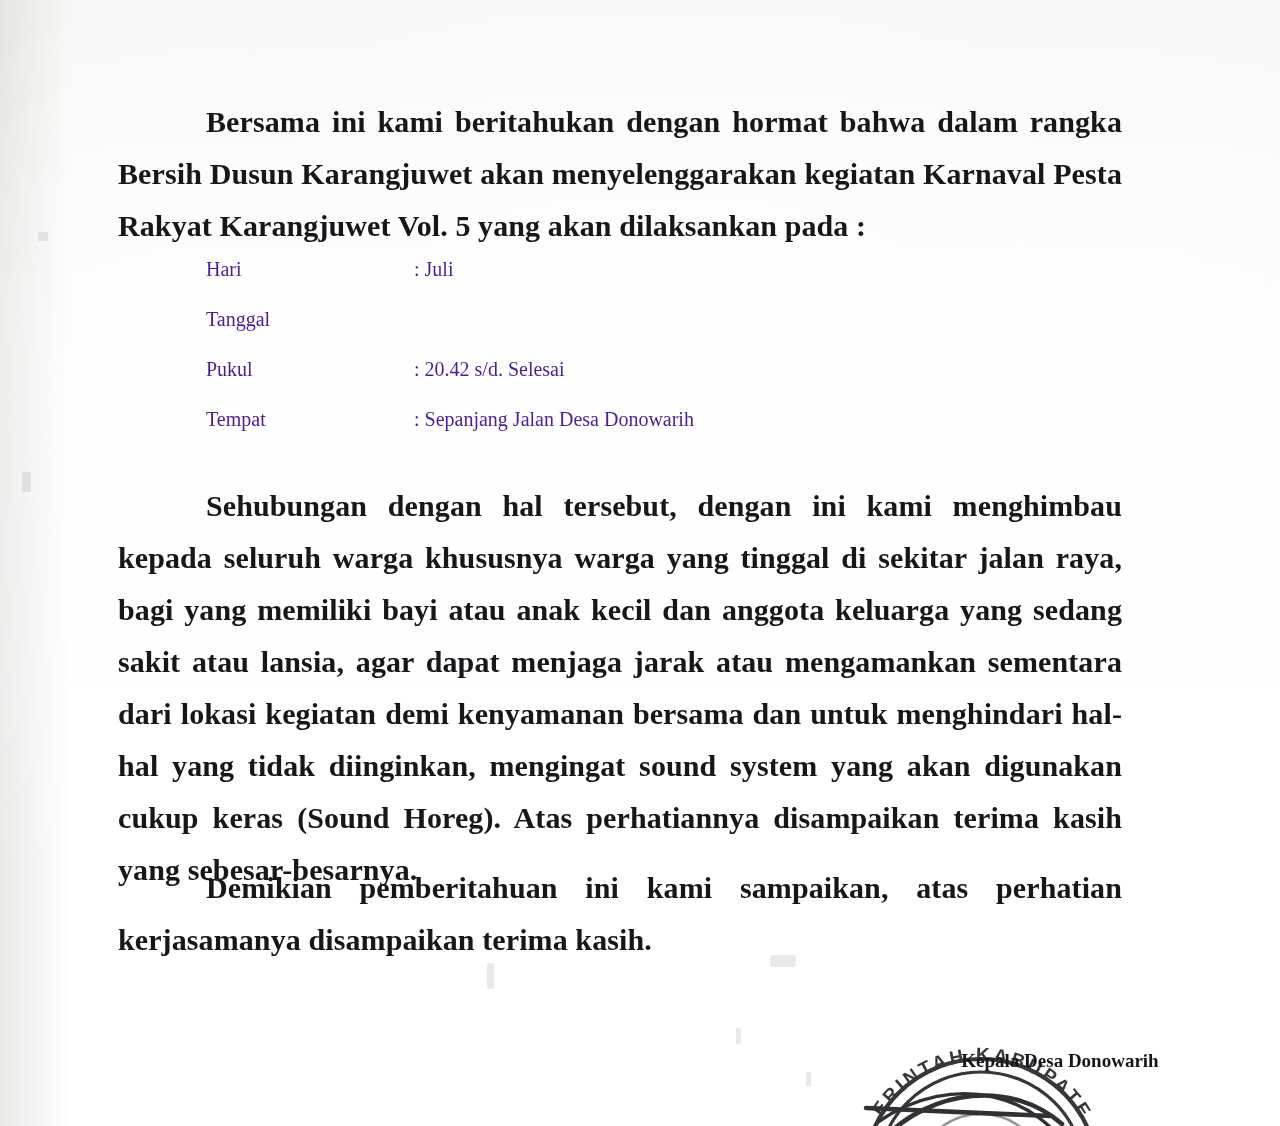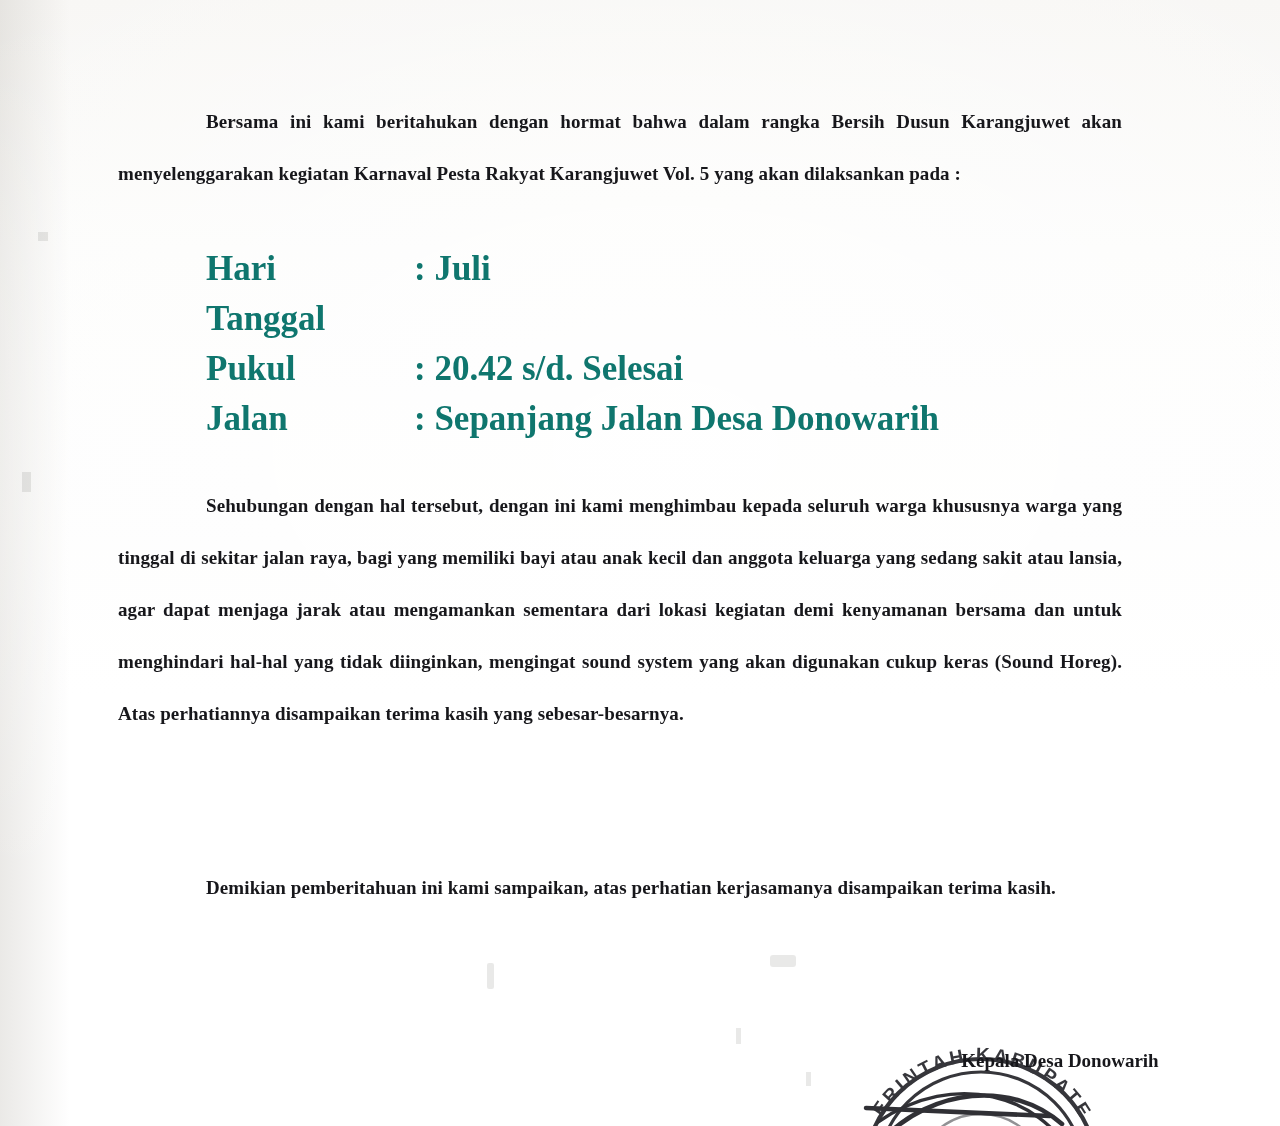--- a/index.html
+++ b/index.html
@@ -48,21 +48,21 @@
   .textcol {
     position: absolute;
     left: 118px;
     width: 1004px;
   }
 
   p.para {
     margin: 0;
     text-align: justify;
     text-justify: inter-word;
-    font-size: 19px;
+    font-size: 30px;
     line-height: 52px;
     letter-spacing: 0.1px;
     font-weight: 600;
     text-indent: 88px;
     color: #17171b;
   }
 
   #para-opening  { top: 96px;  }
   #para-himbauan { top: 480px; }
   #para-penutup  { top: 862px; }
@@ -70,24 +70,24 @@
   
   .details {
     position: absolute;
     left: 206px;
     top: 244px;
   }
   .detail-row {
     display: flex;
     align-items: baseline;
     height: 50px;
-    font-size: 35px;
-    font-weight: 700;
+    font-size: 20px;
+    font-weight: 400;
     line-height: 50px;
-    color: #0f766e;
+    color: #4c1d95;
   }
   .detail-label {
     width: 208px;
     flex: 0 0 208px;
     white-space: nowrap;
   }
   .detail-value {
     white-space: nowrap;
   }
 
@@ -180,21 +180,21 @@
       <div class="detail-row">
         <span class="detail-label">Tanggal</span>
       </div>
 
       <div class="detail-row">
         <span class="detail-label">Pukul</span>
         <span class="detail-value">: 20.42 s/d. Selesai</span>
       </div>
 
       <div class="detail-row">
-        <span class="detail-label">Jalan</span>
+        <span class="detail-label">Tempat</span>
         <span class="detail-value">: Sepanjang Jalan Desa Donowarih</span>
       </div>
 
     </div>
 
     <div class="textcol" id="para-himbauan">
       <p class="para">Sehubungan dengan hal tersebut, dengan ini kami menghimbau kepada seluruh warga khususnya warga yang tinggal di sekitar jalan raya, bagi yang memiliki bayi atau anak kecil dan anggota keluarga yang sedang sakit atau lansia, agar dapat menjaga jarak atau mengamankan sementara dari lokasi kegiatan demi kenyamanan bersama dan untuk menghindari hal-hal yang tidak diinginkan, mengingat sound system yang akan digunakan cukup keras (Sound Horeg). Atas perhatiannya disampaikan terima kasih yang sebesar-besarnya.</p>
     </div>
 
     <div class="textcol" id="para-penutup">

